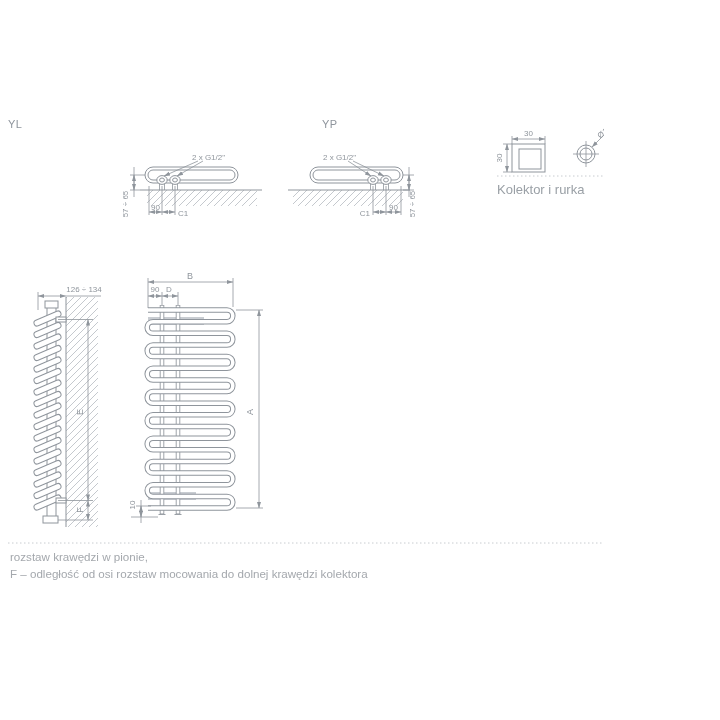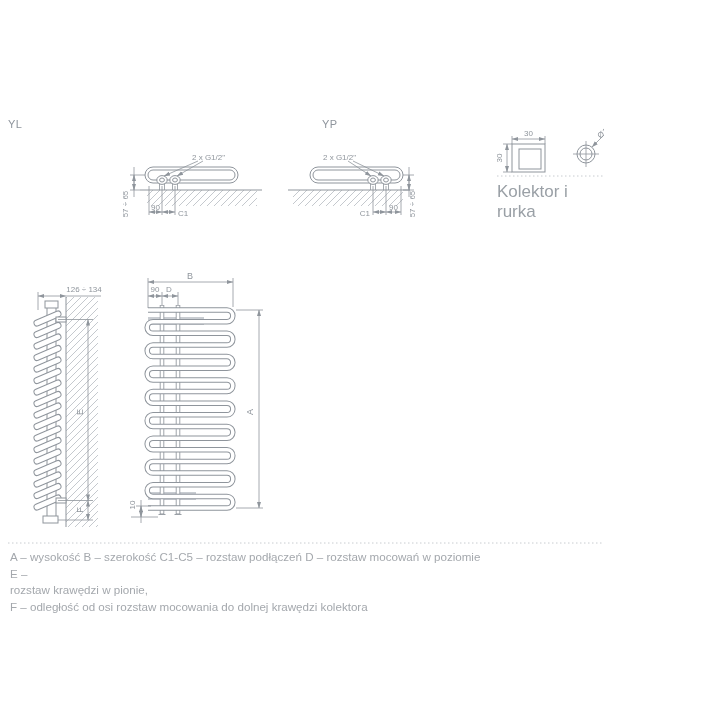--- a/index.html
+++ b/index.html
@@ -1,37 +1,36 @@
 <!DOCTYPE html>
 <html><head>
 <meta charset="utf-8">
 <style>
   html,body{margin:0;padding:0;background:#fff;}
   #canvas{position:relative;width:604px;height:720px;background:#ffffff;overflow:hidden;
           font-family:"Liberation Sans",sans-serif;}
   .abs{position:absolute;}
   .title-label{font-size:11px;color:#8f959d;letter-spacing:.3px;}
-  .caption{font-size:17px;color:#9aa0a6;}
+  .caption{font-size:13px;color:#9aa0a6;}
   .legend{font-size:11.6px;line-height:16.5px;color:#a4a8ad;}
   svg text{font-family:"Liberation Sans",sans-serif;fill:#8f959c;}
   svg .dim{font-size:8px;}
   svg .dim9{font-size:9px;}
 </style>
 </head>
 <body>
 
 <div id="canvas">
 
   <div class="abs title-label" style="left:8px;top:118px;">YL</div>
   <div class="abs title-label" style="left:286px;top:118px;margin-left:36px;">YP</div>
 
   <div class="abs caption" style="left:497px;top:182px;">Kolektor i rurka</div>
 
   <div class="abs legend" style="left:10px;top:549px;width:480px;">
-    <div>A – wysokość B – szerokość C1-C5 – rozstaw podłączeń D – rozstaw mocowań w poziomie E –</div>
     <div>rozstaw krawędzi w pionie,</div>
     <div>F – odległość od osi rozstaw mocowania do dolnej krawędzi kolektora</div>
   </div>
 
   <svg class="abs" style="left:0;top:0;" width="720" height="720" viewBox="0 0 720 720">
     <defs>
       <marker id="ar" viewBox="0 0 10 10" refX="9.5" refY="5" markerWidth="8" markerHeight="8" orient="auto-start-reverse">
         <path d="M0,1.8 L10,5 L0,8.2 z" fill="#8f959c"></path>
       </marker>
       <pattern id="hatch" width="7" height="7" patternUnits="userSpaceOnUse">

